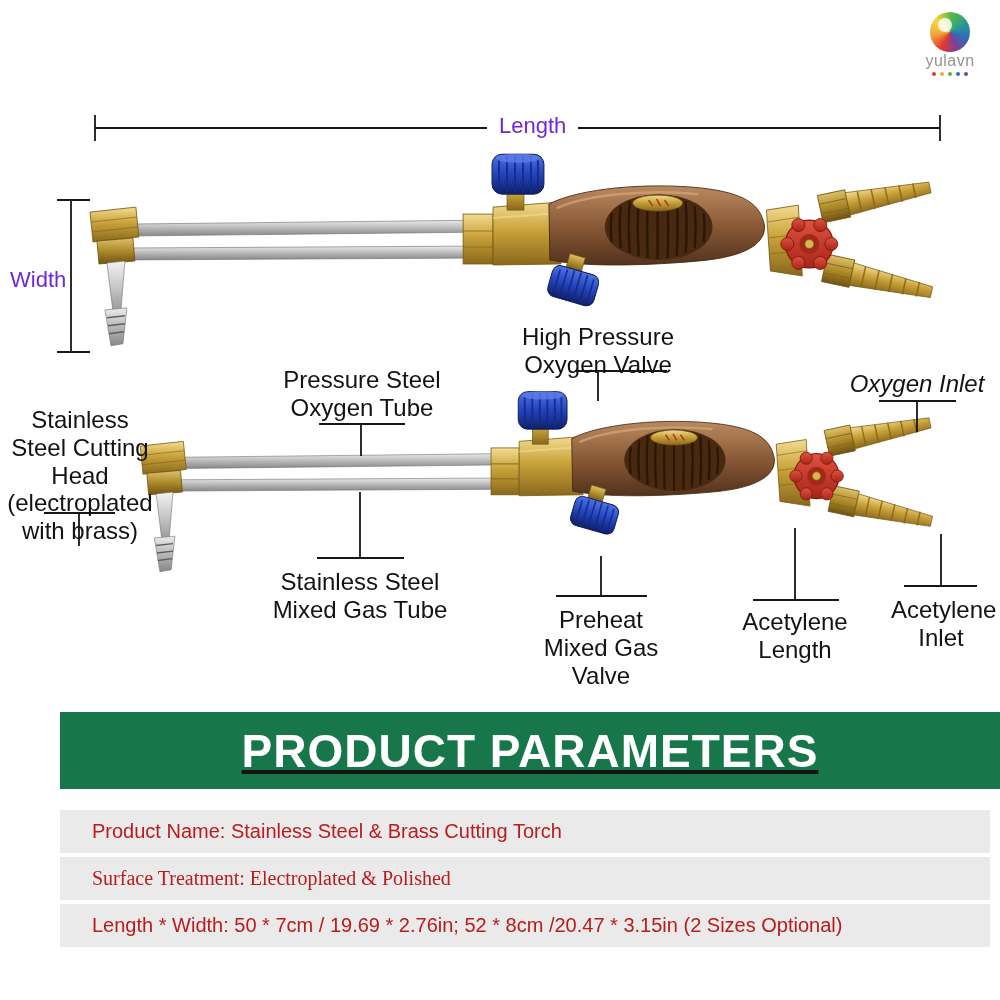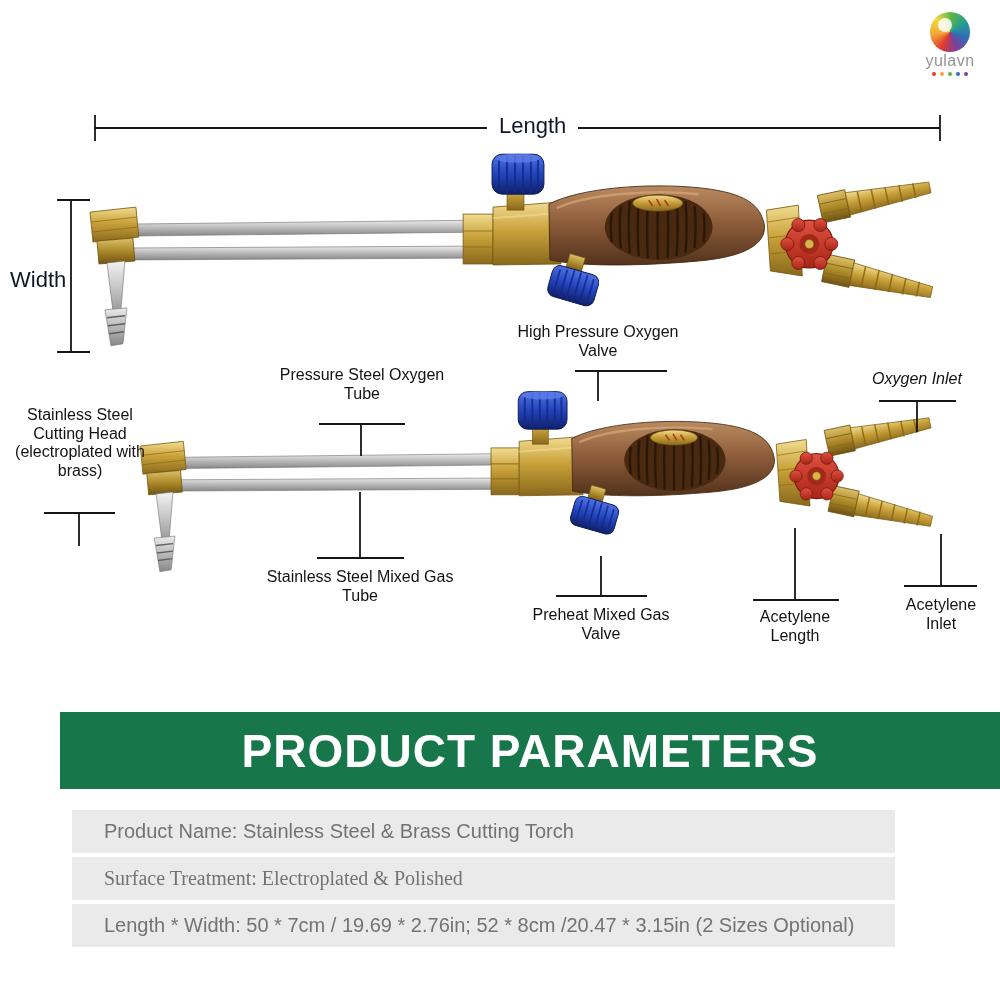--- a/index.html
+++ b/index.html
@@ -10,28 +10,28 @@
     font-family:"Liberation Sans", sans-serif;
     overflow:hidden;
     color:#131313;
   }
   .torch-svg { position:absolute; }
   .annot-svg { position:absolute; left:0; top:0; pointer-events:none; }
   .annot-svg line { stroke:#161616; stroke-width:1.8; }
   .callout {
     position:absolute;
     text-align:center;
-    font-size:16px;
+    font-size:24px;
     line-height:1.16;
     color:#131313;
   }
   .dim-label {
     position:absolute;
     font-size:22px;
-    color:#0f172a;
+    color:#6d28d9;
     background:#ffffff;
     padding:0 12px;
   }
   .dim-label.width { padding:0; background:transparent; }
   .brand {
     position:absolute;
     left:914px; top:12px; width:72px;
     text-align:center;
   }
   .pinwheel {
@@ -49,35 +49,35 @@
     margin-top:0;
     font-size:16px;
     letter-spacing:0.5px;
     color:#949494;
   }
   .brand-dots { margin-top:2px; display:flex; justify-content:center; gap:4px; }
   .brand-dots span { width:4px; height:4px; border-radius:50%; display:inline-block; }
   .banner {
     position:absolute;
     left:60px; top:712px; width:940px; height:77px;
-    display:flex; align-items:center; justify-content:center;
+    display:flex; align-items:center; justify-content:center;text-decoration:underline;
   }
   .banner-title {
     color:#ffffff;
     font-size:46px;
     font-weight:bold;
     letter-spacing:1px;
   }
   .param-row {
     position:absolute;
-    left:72px; width:823px; height:43px;
+    left:60px; width:930px; height:43px;
     display:flex; align-items:center;
     padding-left:32px;
     font-size:20px;
-    color:#737373;
+    color:#b91c1c;
   }
 </style>
 </head>
 <body>
 
 <svg width="0" height="0" style="position:absolute" aria-hidden="true">
   <defs>
     <linearGradient id="gSteel" x1="0" y1="0" x2="0" y2="1">
       <stop offset="0" stop-color="#ececec"></stop>
         <stop offset="0.45" stop-color="#bdbdbd"></stop>

